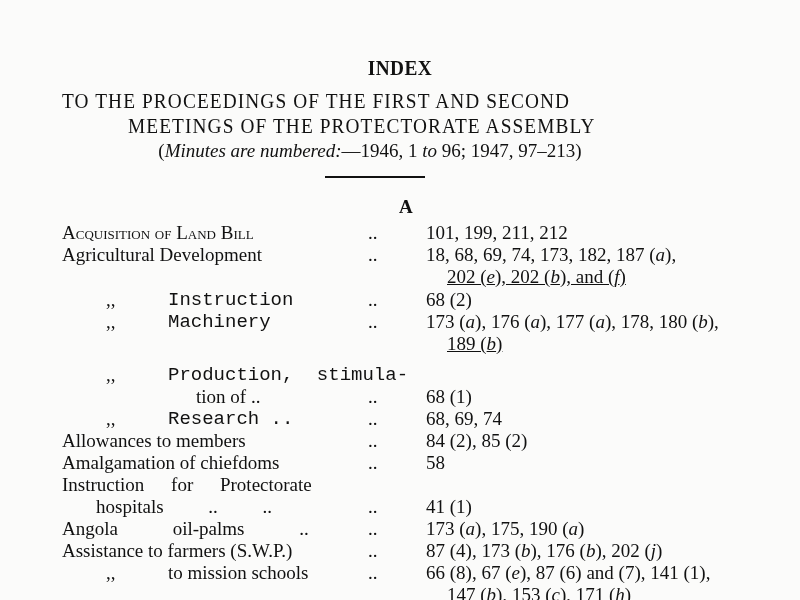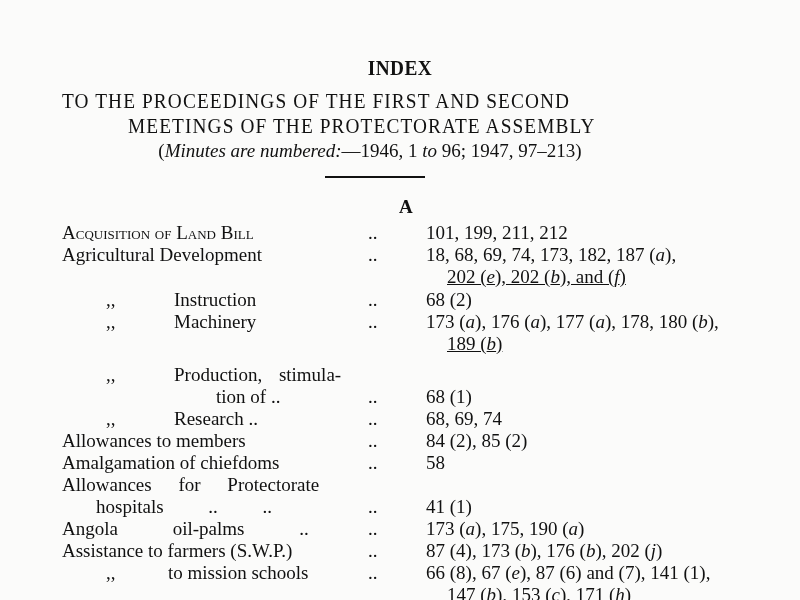--- a/index.html
+++ b/index.html
@@ -29,21 +29,21 @@
   .sub3 i { font-style:italic; }
   .rule {
     position:absolute; left:325px; top:176px; width:100px; height:0;
     border-top:2px solid #111;
   }
   .letter {
     position:absolute; left:399px; top:196px; font-weight:bold; font-size:19px;
   }
   .row { position:absolute; font-size:19px; white-space:nowrap; line-height:22px; }
   .term { position:absolute; left:62px; }
-  .term.sub { left:174px; }
+  .term.sub { left:168px;font-family:Liberation Mono, monospace; }
   .ditto { position:absolute; left:106px; }
   .dots { position:absolute; left:368px; }
   .refs { position:absolute; left:406px;margin-left:20px; }
   .refs.cont { left:427px;text-decoration:underline; }
   .sc { font-variant:small-caps; }
   i { font-style:italic; }
 </style>
 </head>
 <body>
 
@@ -84,21 +84,21 @@
 </div>
 <div class="row" style="top:333px;left:0;width:800px">
   <span class="refs cont">189 (<i>b</i>)</span>
 </div>
 
 <div class="row" style="top:364px;left:0;width:800px">
   <span class="ditto">,,</span>
   <span class="term sub" style="word-spacing:12px">Production, stimula-</span>
 </div>
 <div class="row" style="top:386px;left:0;width:800px">
-  <span class="term" style="left:216px">tion of ..</span>
+  <span class="term" style="left:196px">tion of ..</span>
   <span class="dots">..</span>
   <span class="refs">68 (1)</span>
 </div>
 
 <div class="row" style="top:408px;left:0;width:800px">
   <span class="ditto">,,</span>
   <span class="term sub">Research ..</span>
   <span class="dots">..</span>
   <span class="refs">68, 69, 74</span>
 </div>
@@ -109,21 +109,21 @@
   <span class="refs">84 (2), 85 (2)</span>
 </div>
 
 <div class="row" style="top:452px;left:0;width:800px">
   <span class="term">Amalgamation of chiefdoms</span>
   <span class="dots">..</span>
   <span class="refs">58</span>
 </div>
 
 <div class="row" style="top:474px;left:0;width:800px">
-  <span class="term" style="word-spacing:22px">Allowances for Protectorate</span>
+  <span class="term" style="word-spacing:22px">Instruction for Protectorate</span>
 </div>
 <div class="row" style="top:496px;left:0;width:800px">
   <span class="term" style="left:96px;word-spacing:40px">hospitals .. ..</span>
   <span class="dots">..</span>
   <span class="refs">41 (1)</span>
 </div>
 
 <div class="row" style="top:518px;left:0;width:800px">
   <span class="term" style="word-spacing:50px">Angola oil-palms ..</span>
   <span class="dots">..</span>

